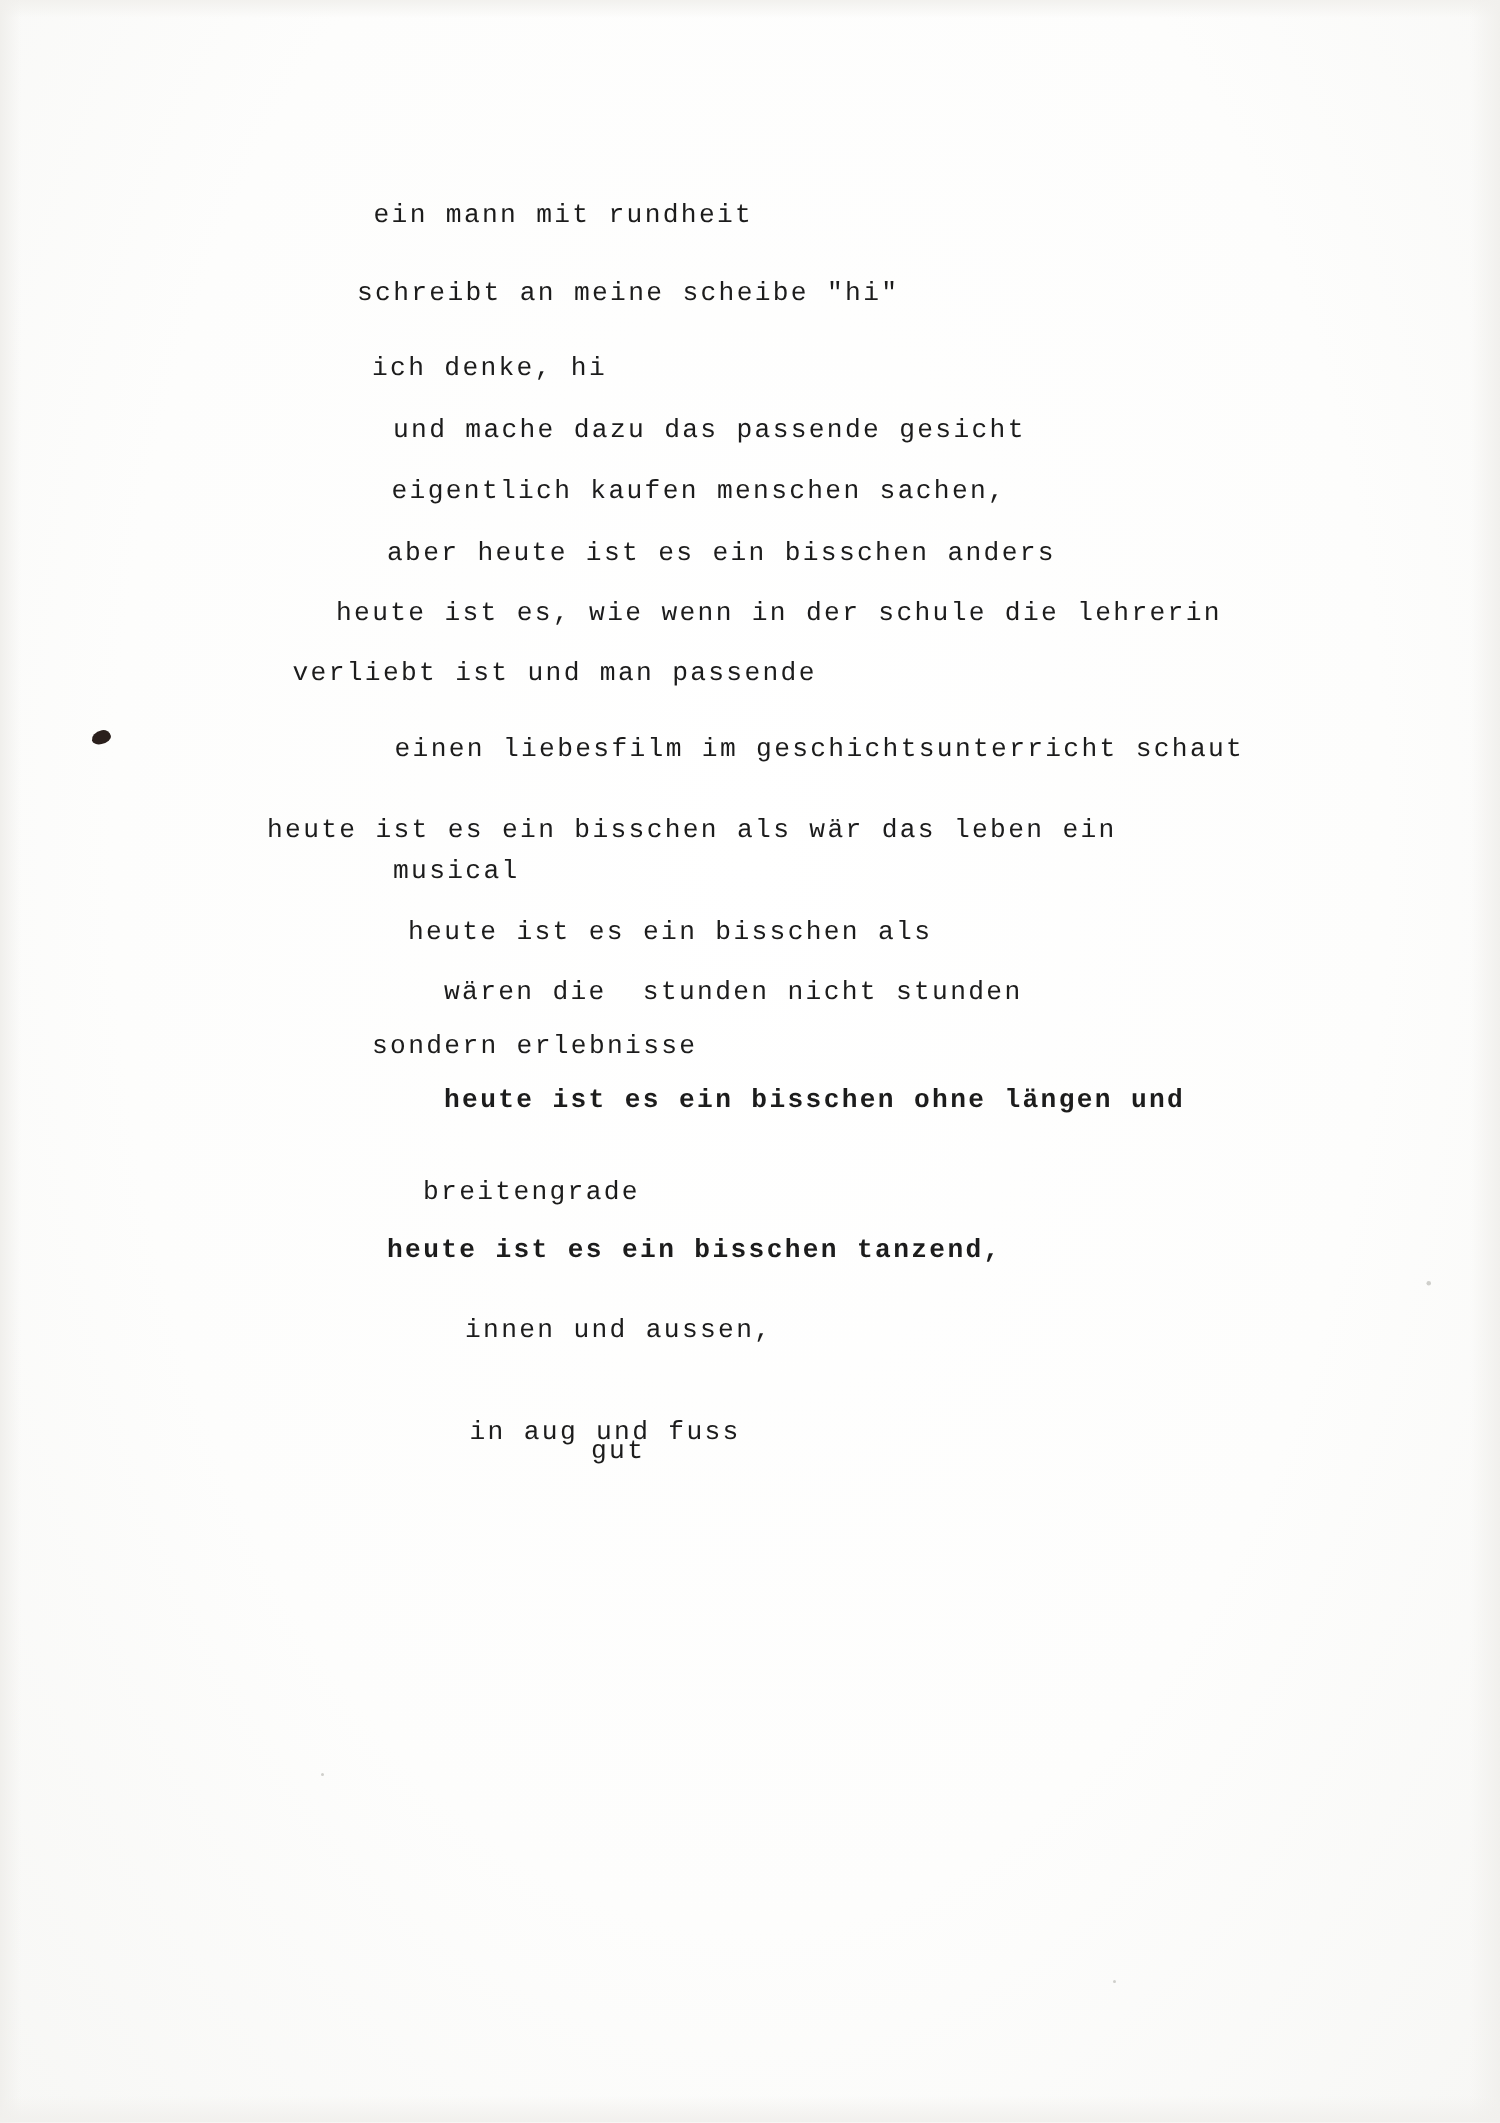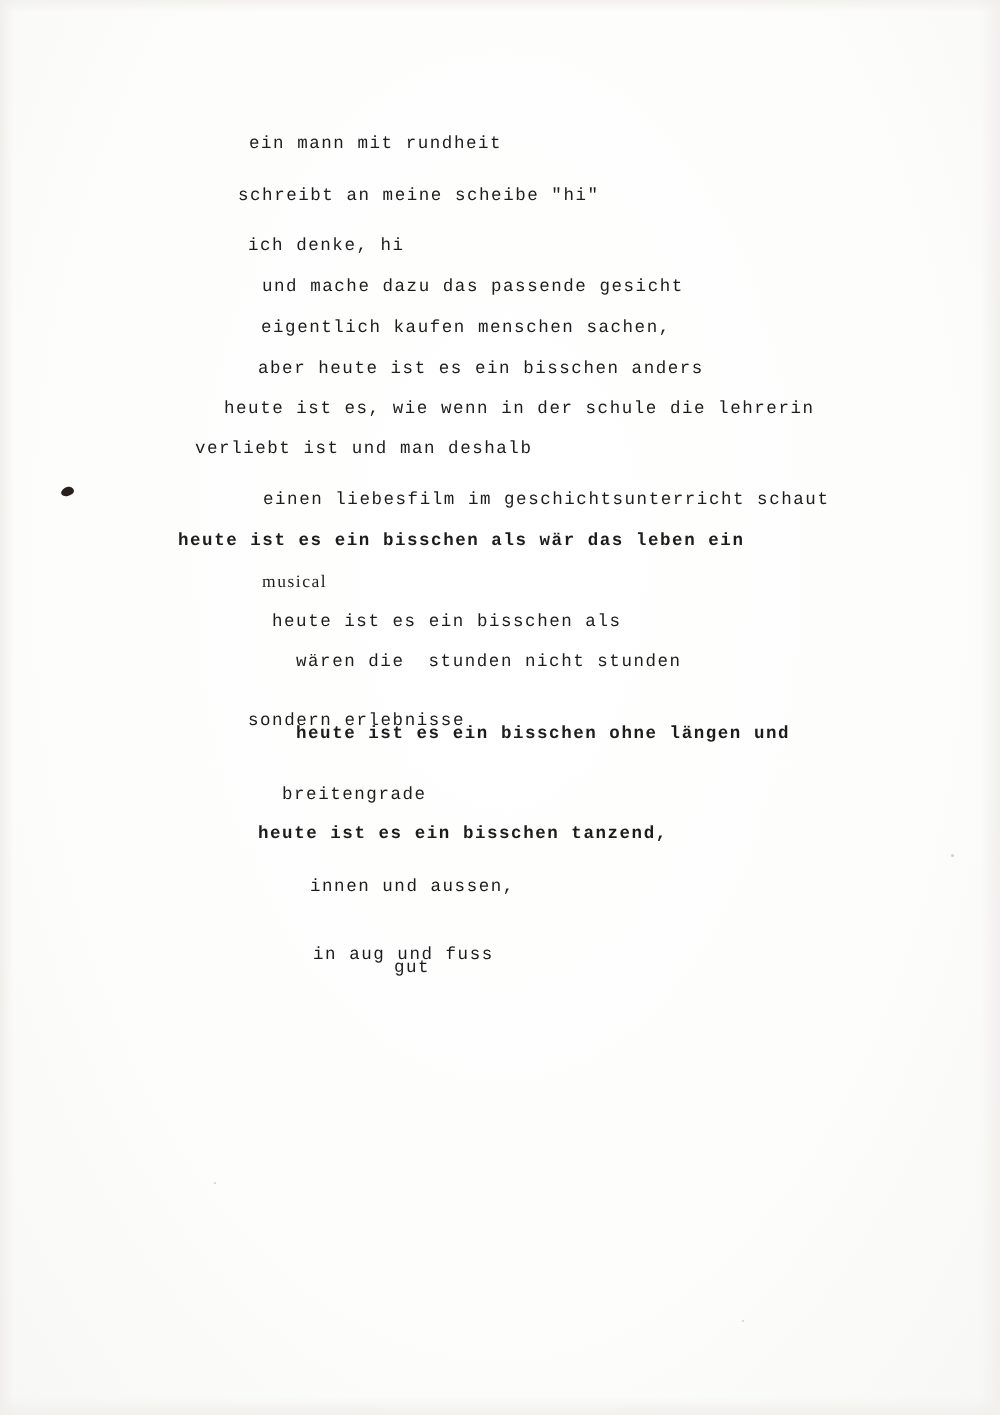--- a/index.html
+++ b/index.html
@@ -107,27 +107,27 @@
   <div class="paper-edge-bottom"></div>
 
   <div class="poem">
     <div class="line" style="left: 249px; top: 134px;">ein mann mit rundheit</div>
     <div class="line" style="left: 238px; top: 186px;">schreibt an meine scheibe "hi"</div>
     <div class="line" style="left: 248px; top: 236px;">ich denke, hi</div>
     <div class="line" style="left: 262px; top: 277px;">und mache dazu das passende gesicht</div>
     <div class="line" style="left: 249px; top: 318px; margin-left: 12px;">eigentlich kaufen menschen sachen,</div>
     <div class="line" style="left: 258px; top: 359px;">aber heute ist es ein bisschen anders</div>
     <div class="line" style="left: 224px; top: 399px;">heute ist es, wie wenn in der schule die lehrerin</div>
-    <div class="line" style="left: 195px; top: 439px;">verliebt ist und man deshalb</div>
+    <div class="line" style="left: 195px; top: 439px;">verliebt ist und man passende</div>
     <div class="line" style="left: 263px; top: 490px;">einen liebesfilm im geschichtsunterricht schaut</div>
-    <div class="line" style="left: 178px; top: 531px; font-weight: bold;">heute ist es ein bisschen als wär das leben ein</div>
-    <div class="line" style="left: 262px; top: 571px; font-family: Liberation Serif, serif;">musical</div>
+    <div class="line" style="left: 178px; top: 544px;">heute ist es ein bisschen als wär das leben ein</div>
+    <div class="line" style="left: 262px; top: 571px;">musical</div>
     <div class="line" style="left: 272px; top: 612px;">heute ist es ein bisschen als</div>
     <div class="line" style="left: 296px; top: 652px;">wären die  stunden nicht stunden</div>
-    <div class="line" style="left: 248px; top: 711px;">sondern erlebnisse</div>
+    <div class="line" style="left: 248px; top: 688px;">sondern erlebnisse</div>
     <div class="line" style="left: 296px; top: 724px; font-weight: bold;">heute ist es ein bisschen ohne längen und</div>
     <div class="line" style="left: 282px; top: 785px;">breitengrade</div>
     <div class="line" style="left: 258px; top: 824px; font-weight: bold;">heute ist es ein bisschen tanzend,</div>
     <div class="line" style="left: 310px; top: 877px;">innen und aussen,</div>
     <div class="line" style="left: 313px; top: 917px; margin-top: 28px;">in aug und fuss</div>
     <div class="line" style="left: 394px; top: 958px;">gut</div>
   </div>
 
   <div class="ink-mark"></div>
   <div class="speck s1"></div>

